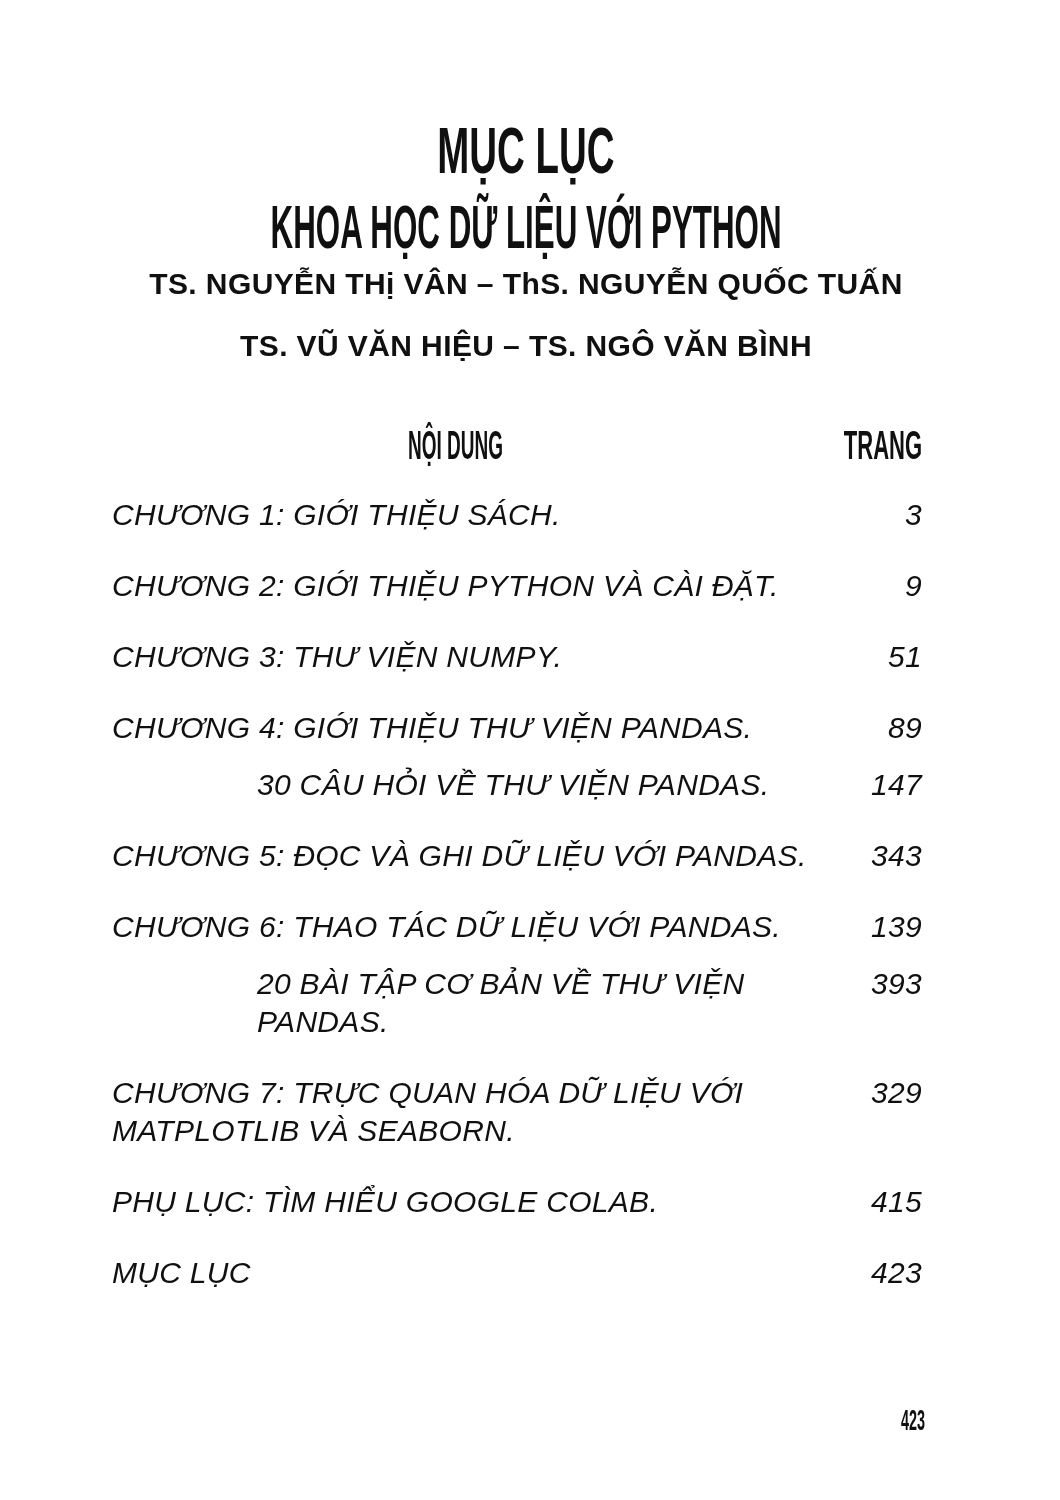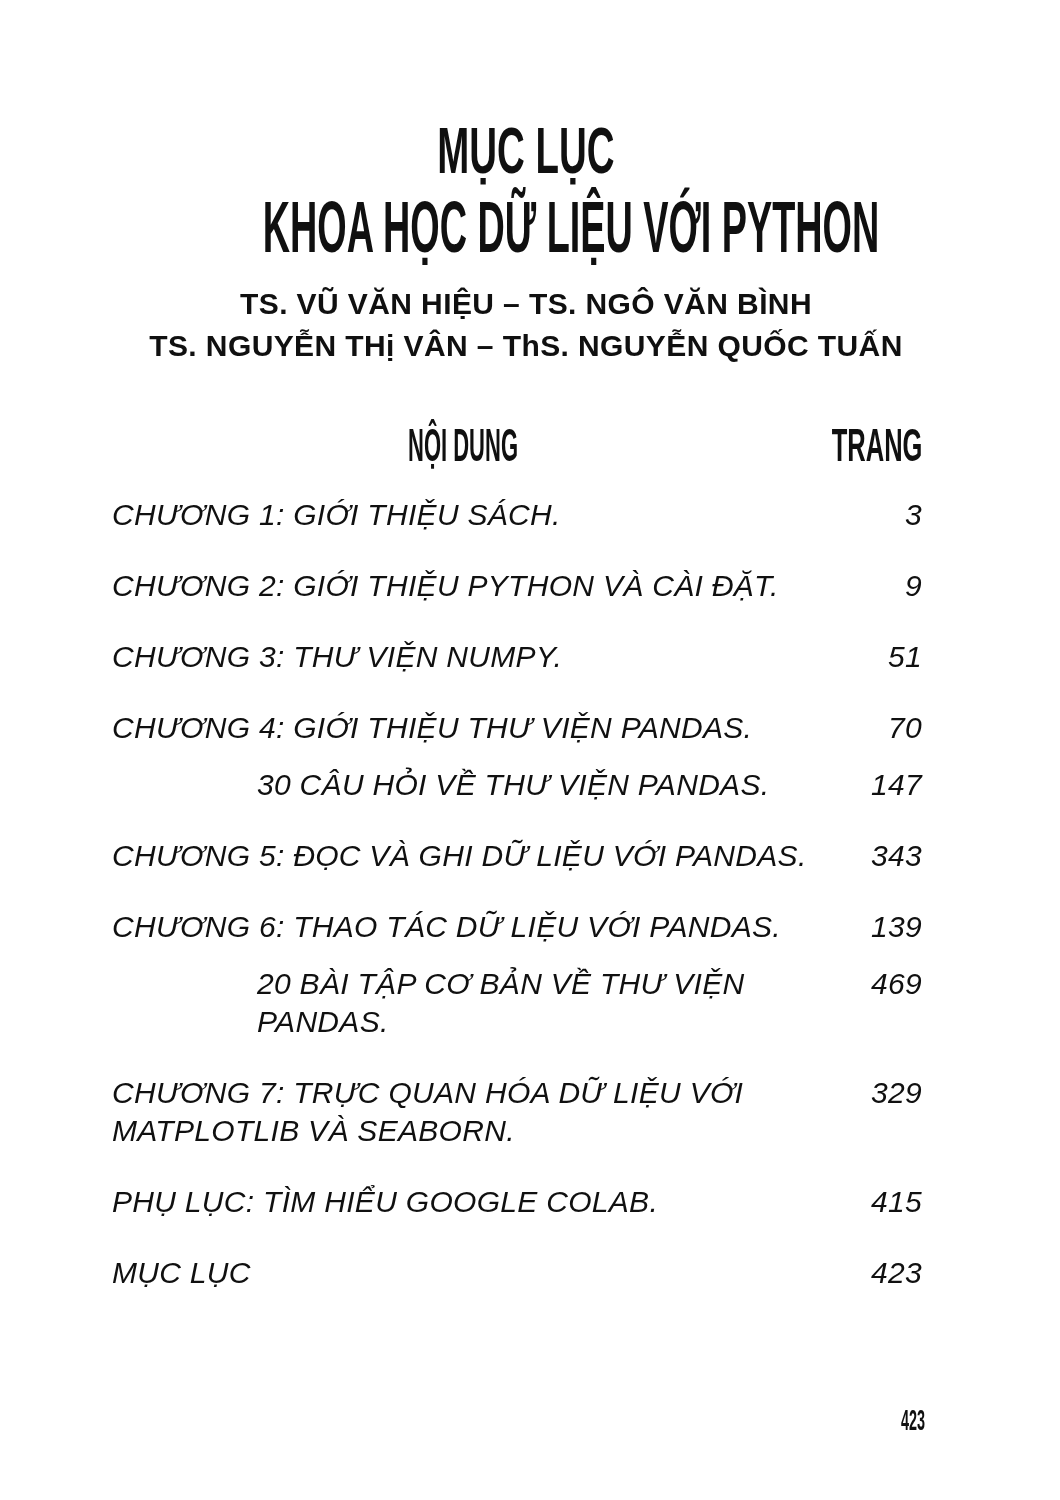--- a/index.html
+++ b/index.html
@@ -14,29 +14,29 @@
     position: relative;
     width: 1052px; height: 1500px;
     overflow: hidden;
     background: #ffffff;
   }
   
   .titles { text-align: center; padding-top: 118px; }
   .titles h1 { margin: 0; font-weight: 700; }
   .t1 { line-height: 66px; font-size: 62px; }
   .t1 .cond { display: inline-block; transform: scaleX(0.62) scaleY(1.04); transform-origin: center; white-space: nowrap; }
-  .t2 { line-height: 72px; font-size: 70px; margin-top: 7px !important; }
+  .t2 { line-height: 72px; font-size: 58px; margin-top: 7px !important; }
   .t2 .cond { display: inline-block; transform: scaleX(0.54) scaleY(1.04); transform-origin: center; white-space: nowrap; }
   .authors { text-align: center; font-weight: 700; font-size: 30px; line-height: 42px; margin: 0; letter-spacing: 0.4px; }
   .authors.first { margin-top: 20px; }
   
   .cols {
     display: flex; justify-content: space-between; align-items: flex-end;
     margin: 57px 130px 0 112px;
-    font-weight: 700; font-size: 44px; line-height: 44px; text-align: right;
+    font-weight: 700; font-size: 38px; line-height: 44px; text-align: right;
   }
   .colh-left { display: inline-block; transform: scaleX(0.50) scaleY(1.05); transform-origin: left bottom; margin-left: 296px; white-space: nowrap; }
   .colh-right { display: inline-block; transform: scaleX(0.58) scaleY(1.05); transform-origin: right bottom; white-space: nowrap; }
   
   .toc { margin: -5px 130px 0 112px; }
   .row {
     display: flex; justify-content: space-between; align-items: flex-start;
     margin-top: 33px;
     font-size: 30px; line-height: 38px; letter-spacing: 0.3px; font-style: italic;
   }
@@ -56,22 +56,22 @@
 
 <div class="page">
 
   <div class="titles">
     <h1 class="t1">
       <span class="cond">MỤC LỤC</span>
     </h1>
     <h1 class="t2">
       <span class="cond">KHOA HỌC DỮ LIỆU VỚI PYTHON</span>
     </h1>
+    <p class="authors">TS. NGUYỄN THị VÂN – ThS. NGUYỄN QUỐC TUẤN</p>
     <p class="authors first">TS. VŨ VĂN HIỆU – TS. NGÔ VĂN BÌNH</p>
-    <p class="authors">TS. NGUYỄN THị VÂN – ThS. NGUYỄN QUỐC TUẤN</p>
   </div>
 
   <div class="cols">
     <span class="colh-left">NỘI DUNG</span>
     <span class="colh-right">TRANG</span>
   </div>
 
   <div class="toc">
   <div class="row">
     <span class="label">CHƯƠNG 1: GIỚI THIỆU SÁCH.</span>
@@ -83,41 +83,41 @@
     <span class="num">9</span>
   </div>
 
   <div class="row">
     <span class="label">CHƯƠNG 3: THƯ VIỆN NUMPY.</span>
     <span class="num">51</span>
   </div>
 
   <div class="row">
     <span class="label">CHƯƠNG 4: GIỚI THIỆU THƯ VIỆN PANDAS.</span>
-    <span class="num">70</span>
+    <span class="num">89</span>
   </div>
 
   <div class="row indent">
     <span class="label">30 CÂU HỎI VỀ THƯ VIỆN PANDAS.</span>
     <span class="num">147</span>
   </div>
 
   <div class="row">
     <span class="label">CHƯƠNG 5: ĐỌC VÀ GHI DỮ LIỆU VỚI PANDAS.</span>
     <span class="num">343</span>
   </div>
 
   <div class="row">
     <span class="label">CHƯƠNG 6: THAO TÁC DỮ LIỆU VỚI PANDAS.</span>
     <span class="num">139</span>
   </div>
 
   <div class="row indent">
     <span class="label">20 BÀI TẬP CƠ BẢN VỀ THƯ VIỆN PANDAS.</span>
-    <span class="num">469</span>
+    <span class="num">393</span>
   </div>
 
   <div class="row">
     <span class="label">CHƯƠNG 7: TRỰC QUAN HÓA DỮ LIỆU VỚI MATPLOTLIB VÀ SEABORN.</span>
     <span class="num">329</span>
   </div>
 
   <div class="row">
     <span class="label">PHỤ LỤC: TÌM HIỂU GOOGLE COLAB.</span>
     <span class="num">415</span>

